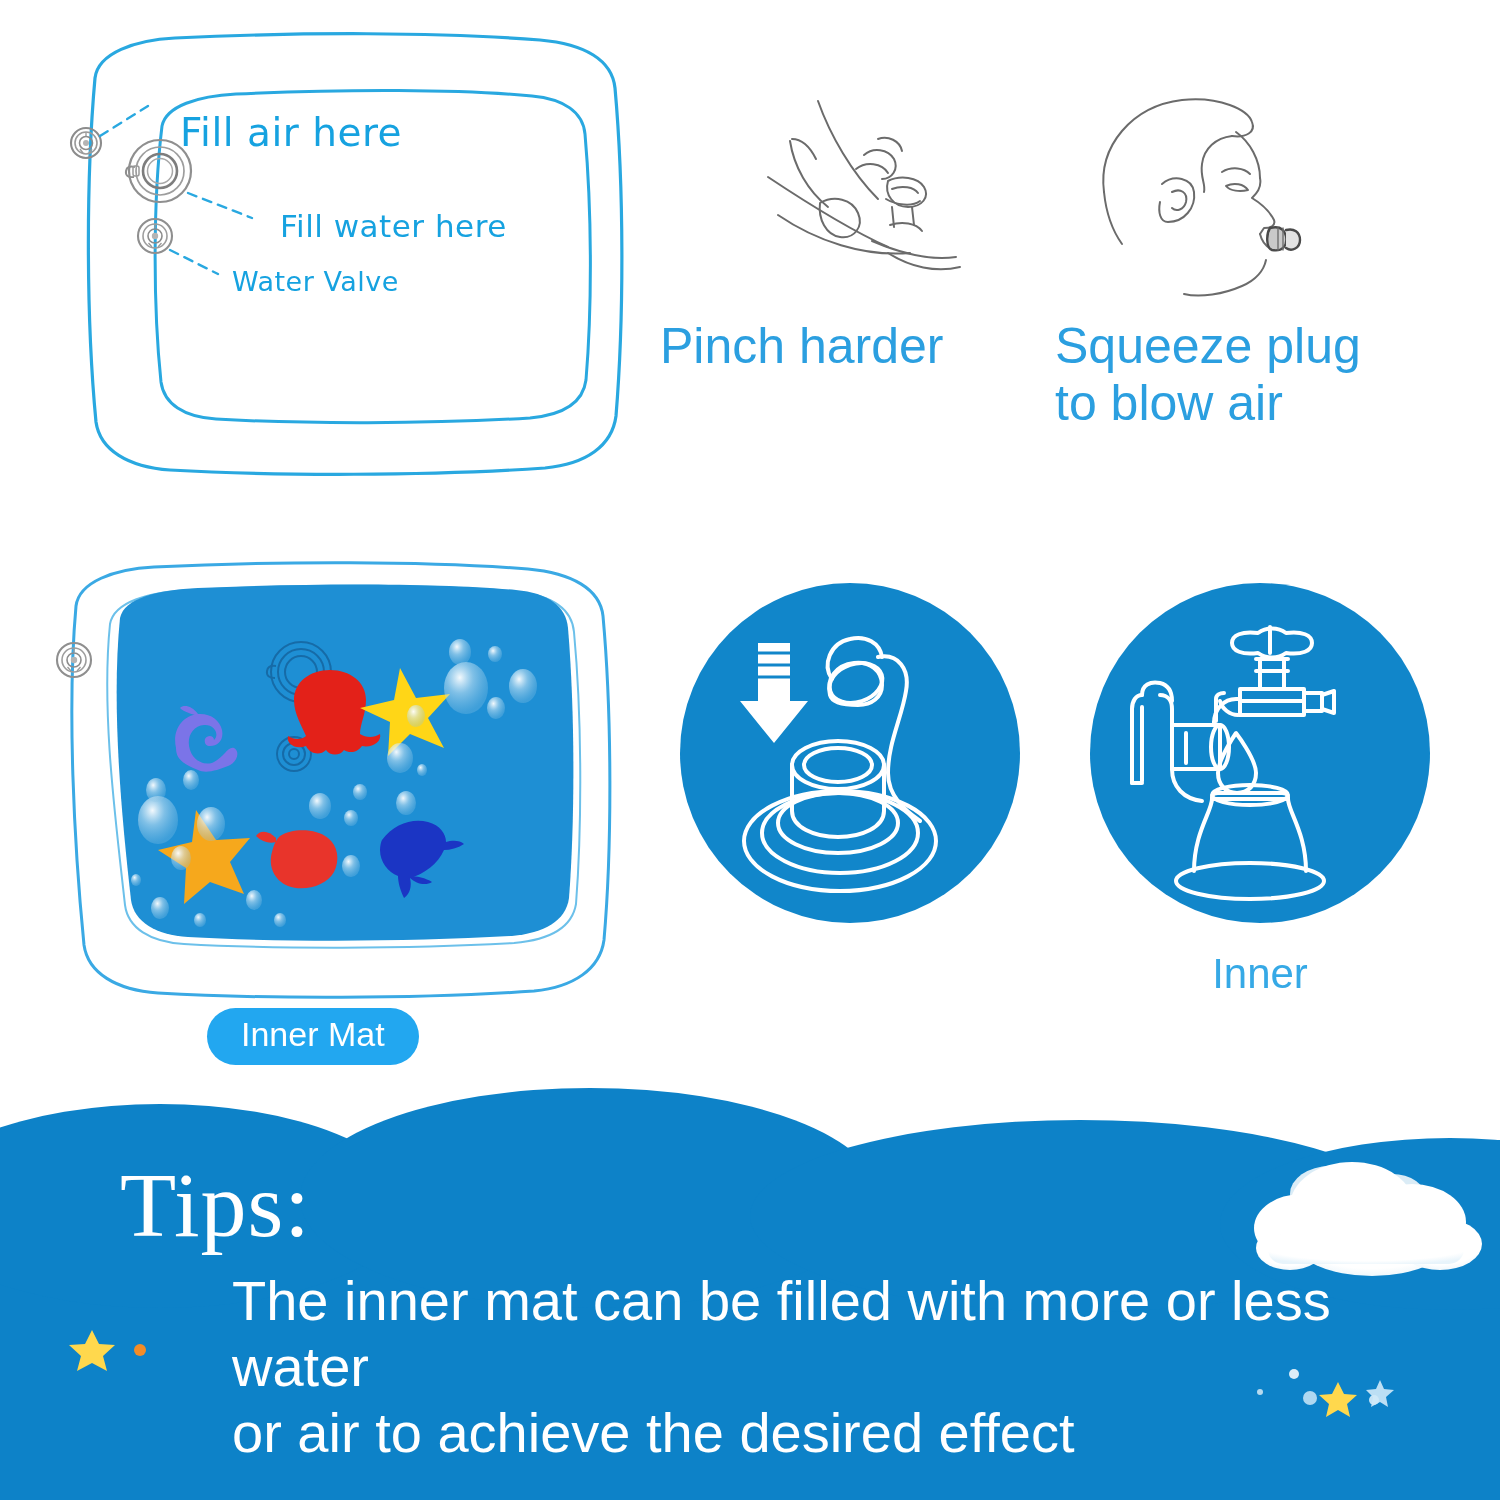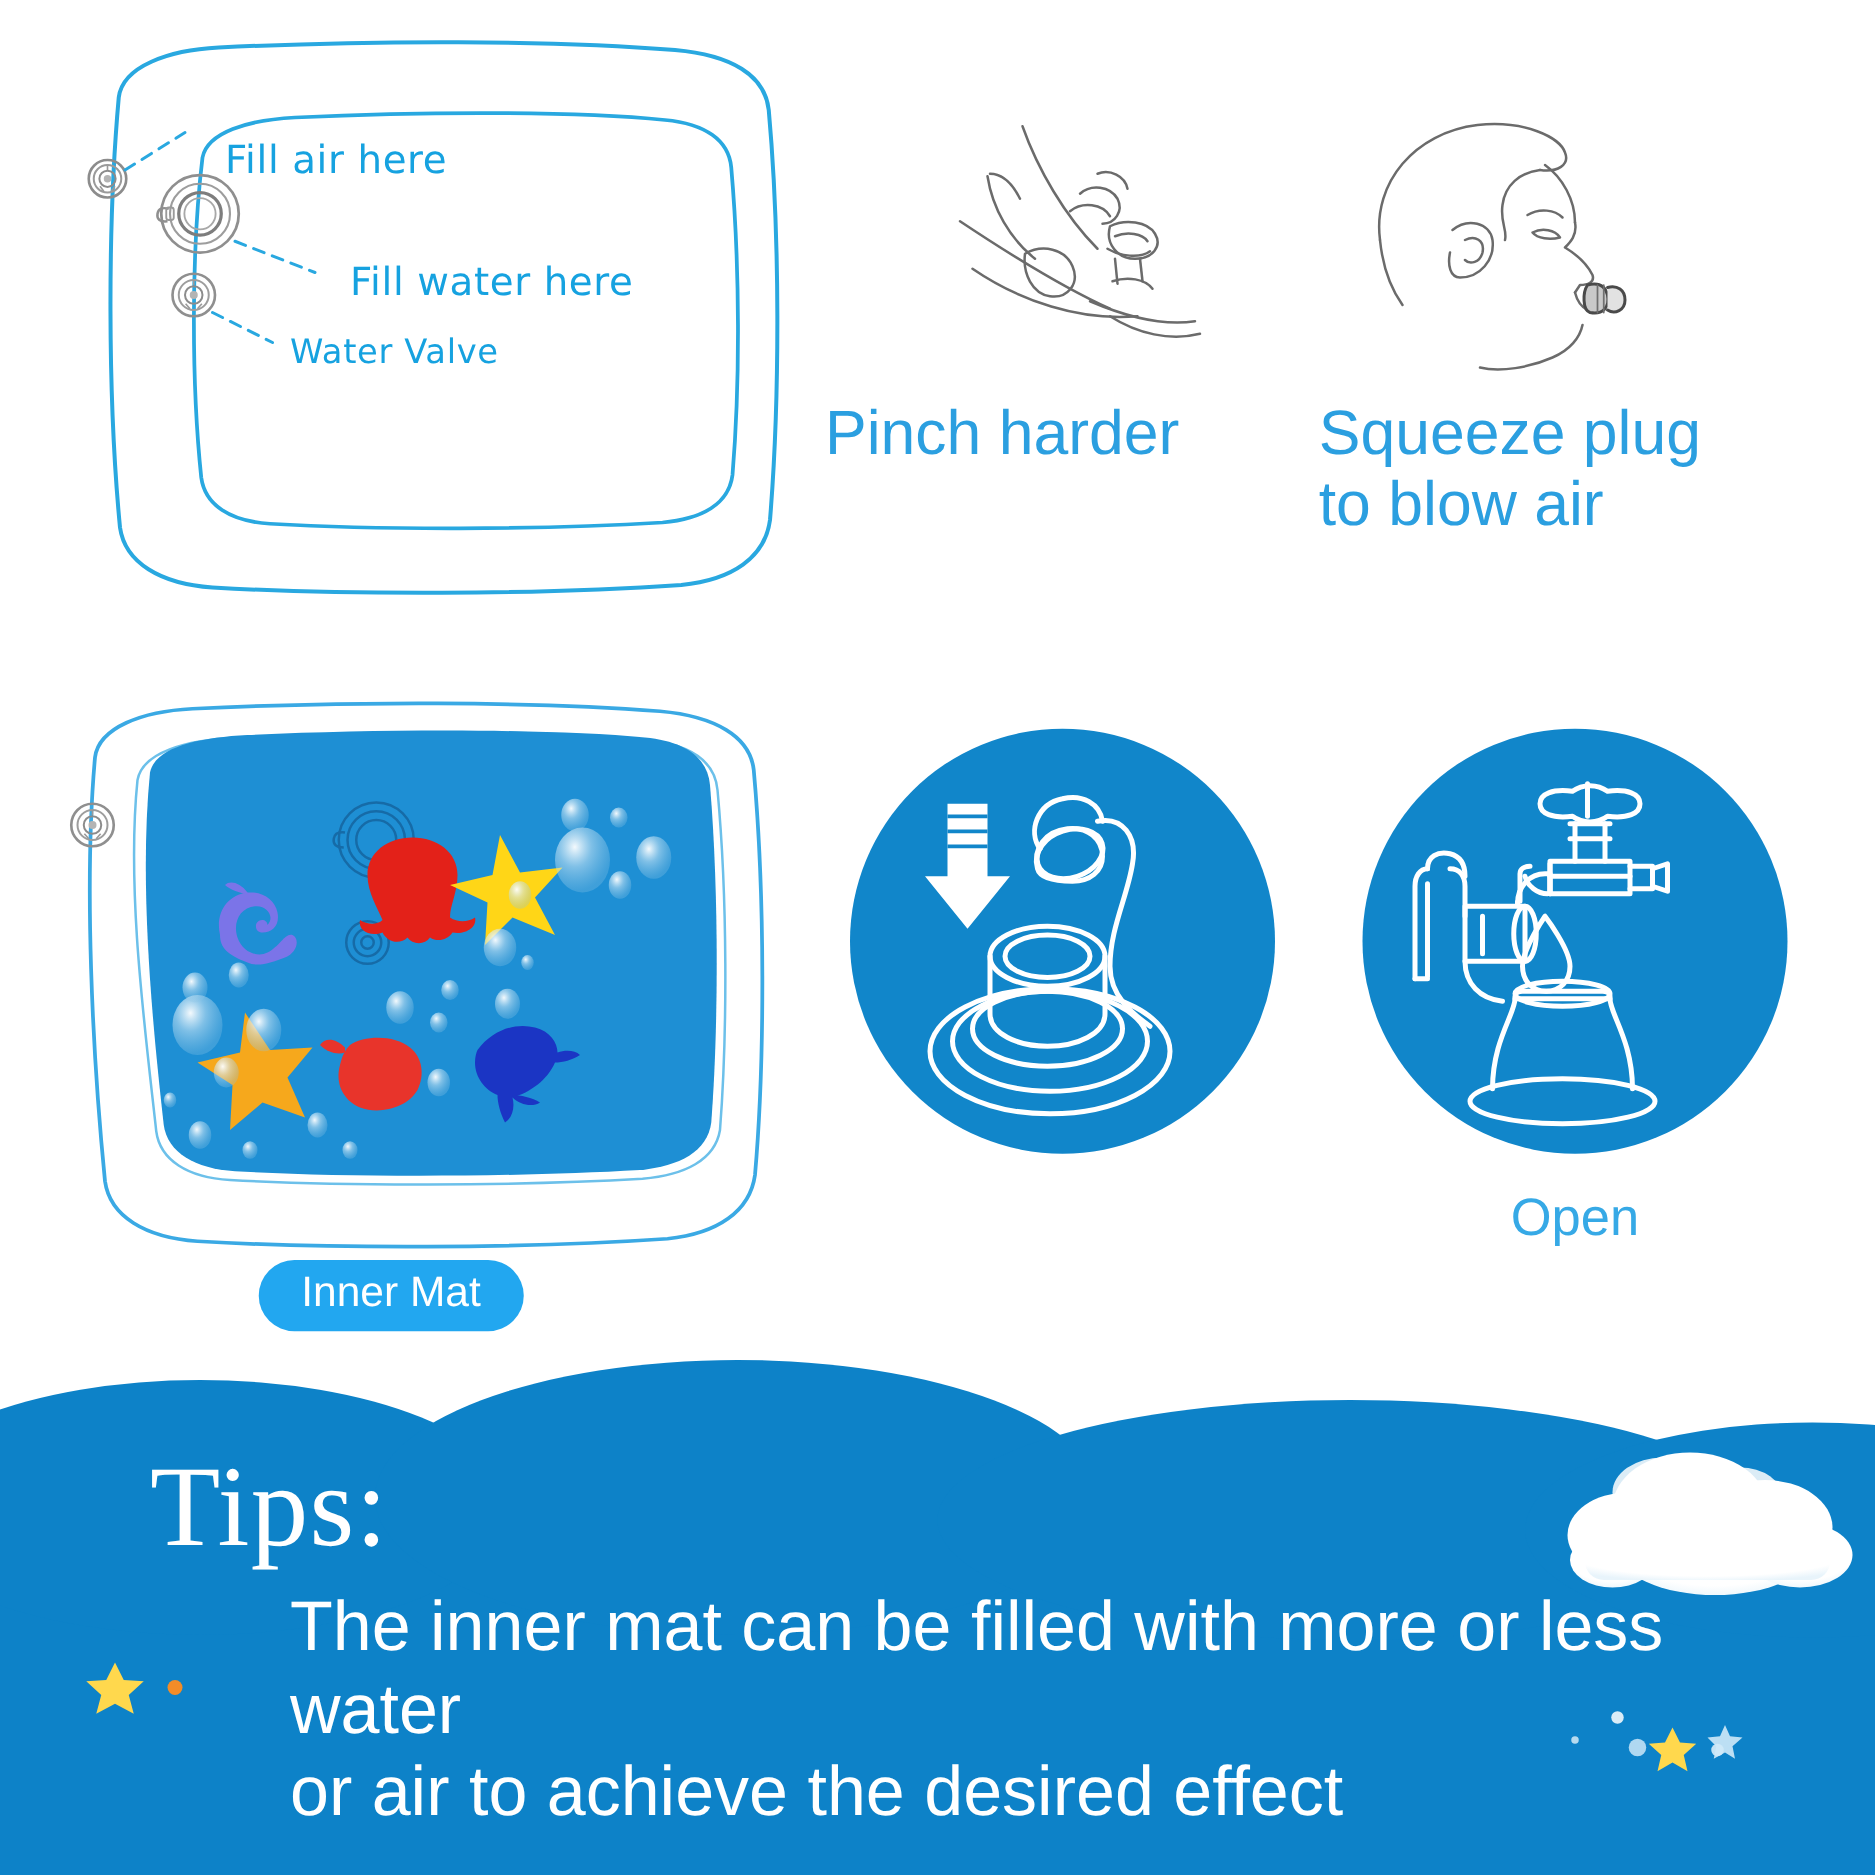--- a/index.html
+++ b/index.html
@@ -29,21 +29,21 @@
 
   
   .callout-label {
     position: absolute;
     color: #16a2e0;
     font-family: "DejaVu Sans", sans-serif;
     font-size: 30px;
     letter-spacing: 0.5px;
     white-space: nowrap;
   }
-  #label-fill-air   { left: 140px; top: 92px;  font-size: 31px; }
+  #label-fill-air   { left: 140px; top: 92px;  font-size: 39px; }
   #label-fill-water { left: 240px; top: 190px; font-size: 31px; }
   #label-water-valve{ left: 192px; top: 248px; font-size: 27px; }
 
   
   .pill-badge {
     position: absolute;
     background: #22a7f0;
     color: #ffffff;
     border-radius: 40px;
     font-size: 34px;
@@ -503,21 +503,21 @@
         <path d="M 52 200 L 42 200"></path>
         <path d="M 52 124 L 52 198"></path>
 
         <path d="M 82 142 L 130 142 L 130 186 L 82 186 Z"></path>
         <ellipse cx="130" cy="164" rx="9" ry="22"></ellipse>
         <path d="M 82 186 C 82 204, 94 216, 112 218"></path>
         <path d="M 96 150 L 96 180"></path>
       </g>
     </svg>
   </div>
-  <div class="circle-caption" id="caption-fill">Open</div>
+  <div class="circle-caption" id="caption-fill">Inner</div>
 
   <div id="tips-banner">
     <svg class="svgfull" viewBox="0 0 1500 402" preserveAspectRatio="none">
       <defs>
         <radialGradient id="cloudG" cx="50%" cy="35%" r="70%">
           <stop offset="0%" stop-color="#ffffff"></stop>
           <stop offset="78%" stop-color="#ffffff"></stop>
           <stop offset="100%" stop-color="#e8f4fb"></stop>
         </radialGradient>
       </defs>

